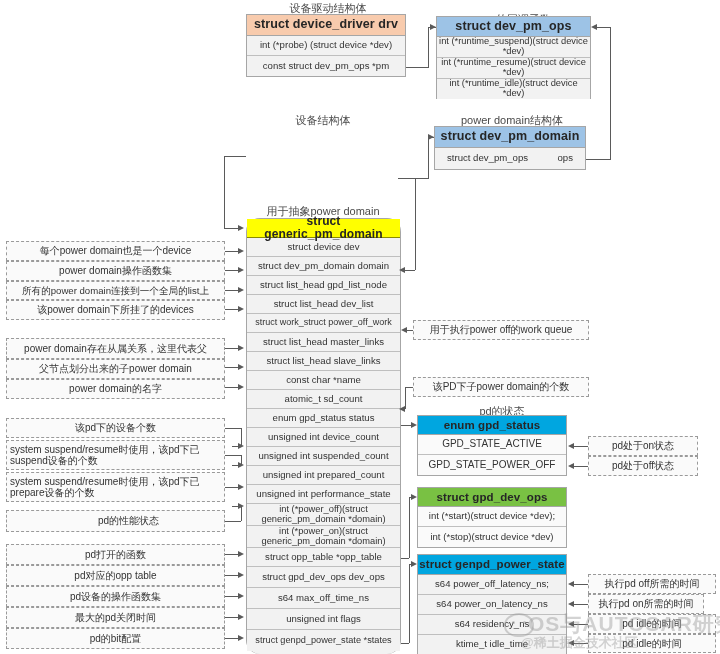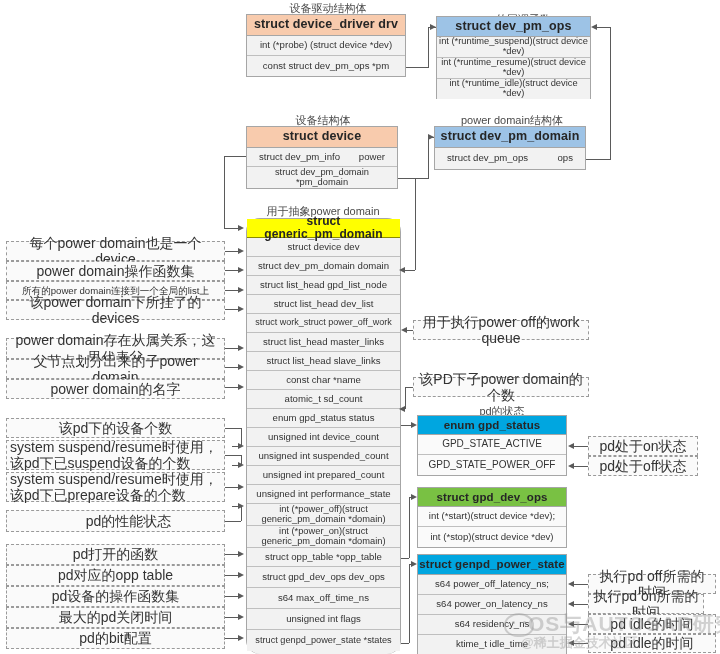--- a/index.html
+++ b/index.html
@@ -35,21 +35,21 @@
   .h-steel{background:#9dc3e6;}
   .h-yellow{background:#ffff00;border-bottom:1px solid #8a8a00 !important;color:#111;}
   .h-cyan{background:#00a6e0;color:#ffffff;}
   .h-green{background:#79c143;color:#2b2b2b;}
 
   
   .note{
     position:absolute;box-sizing:border-box;
     border:1px dashed #9a9a9a;background:#fafafa;
     display:flex;align-items:center;justify-content:center;
-    font-size:14px;color:#333;text-align:center;line-height:1.15;
+    font-size:10px;color:#333;text-align:center;line-height:1.15;
     padding:0 4px;
   }
   .note.left{justify-content:flex-start;text-align:left;padding-left:3px;}
 
   
   .cap{
     position:absolute;font-size:11px;color:#4a4a4a;
     text-align:center;white-space:nowrap;
   }
 
@@ -96,28 +96,20 @@
     <div class="row" style="height:20px;">const struct dev_pm_ops *pm</div>
   </div>
 
   <div class="struct" style="left:436px;top:16px;width:155px;height:83px;">
     <div class="hdr h-steel" style="height:20px;">struct dev_pm_ops</div>
     <div class="row two" style="height:21px;">int (*runtime_suspend)(struct device *dev)</div>
     <div class="row two" style="height:21px;">int (*runtime_resume)(struct device *dev)</div>
     <div class="row two" style="height:20px;">int (*runtime_idle)(struct device *dev)</div>
   </div>
 
-  <div class="struct" style="left:246px;top:126px;width:152px;height:63px;">
-    <div class="hdr h-peach" style="height:21px;">struct device</div>
-    <div class="row kv" style="height:19px;">
-      <span>struct dev_pm_info</span>
-      <span>power</span>
-    </div>
-    <div class="row two" style="height:21px;">struct dev_pm_domain *pm_domain</div>
-  </div>
 
   <div class="struct" style="left:434px;top:126px;width:152px;height:44px;">
     <div class="hdr h-steel" style="height:21px;">struct dev_pm_domain</div>
     <div class="row kv" style="height:21px;">
       <span>struct dev_pm_ops</span>
       <span>ops</span>
     </div>
   </div>
 
   <div class="struct" style="left:246px;top:218px;width:155px;height:436px;border-bottom:none;border-radius:14px;">

